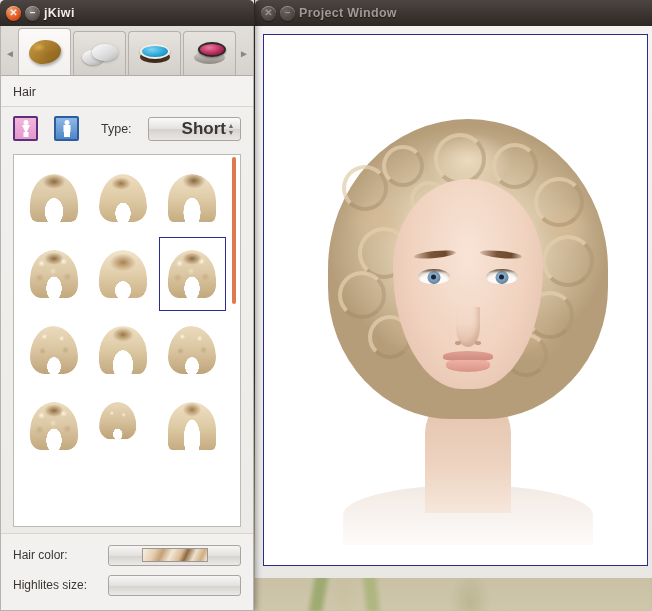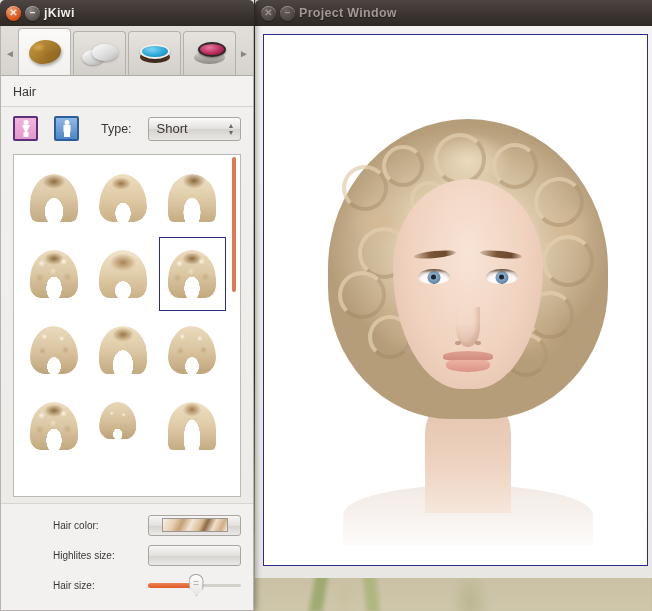--- a/index.html
+++ b/index.html
@@ -363,20 +363,21 @@
     border-bottom: 1px solid #d8d4d0;
     background: #f3f2f0;
   }
 
   
   #type-row {
     display: flex;
     align-items: center;
     padding: 9px 12px;
     gap: 16px;
+    text-align: right;
   }
   .gender-btn {
     width: 25px; height: 25px;
     border-radius: 2px;
     display: flex; align-items: center; justify-content: center;
     position: relative;
     flex: 0 0 auto;
   }
   .gender-btn.female {
     background: linear-gradient(180deg, #f2b6dd, #e497cb);
@@ -429,22 +430,23 @@
     display: flex;
     align-items: center;
     border: 1px solid #a9a5a1;
     border-radius: 3px;
     background: linear-gradient(180deg, #fafafa 0%, #e4e2df 48%, #d6d3cf 52%, #e9e7e4 100%);
     padding: 0 4px 0 8px;
     max-width: 120px;
   }
   #type-value {
     flex: 1 1 auto;
-    font-size: 13px;
+    font-size: 17px;
     color: #3b3633;
+    font-weight: bold;
   }
   .spinner {
     width: 10px;
     display: flex; flex-direction: column; align-items: center;
     color: #6d6965;
     font-size: 7px;
     line-height: 7px;
   }
 
   
@@ -592,23 +594,22 @@
     background: #f2f1ef;
   }
   .ctrl-row {
     display: flex;
     align-items: center;
     height: 30px;
   }
   .ctrl-label {
     width: 95px;
     flex: 0 0 95px;
-    font-size: 10px;
+    font-size: 12px;
     color: #3b3633;
-    margin-left: 40px;
   }
   .color-button {
     flex: 1 1 auto;
     height: 21px;
     border: 1px solid #a9a5a1;
     border-radius: 3px;
     background: linear-gradient(180deg, #f7f6f5 0%, #e3e1de 50%, #d5d2cf 52%, #eceae8 100%);
     display: flex; align-items: center; justify-content: center;
   }
   .swatch-hair {
@@ -884,28 +885,18 @@
           <div class="color-button">
             <div class="swatch-hair"></div>
           </div>
         </div>
 
         <div class="ctrl-row">
           <div class="ctrl-label">Highlites size:</div>
           <div class="color-button"></div>
         </div>
 
-        <div class="ctrl-row" id="slider-row">
-          <div class="ctrl-label">Hair size:</div>
-          <div id="slider-track">
-            <div id="slider-rail"></div>
-            <div id="slider-fill" style="width: 52%;"></div>
-            <div id="slider-thumb" style="left: 52%;">
-              <div class="grip"></div>
-            </div>
-          </div>
-        </div>
 
       </div>
     </div>
   </div>
 
 </div>
 
 </body></html>

